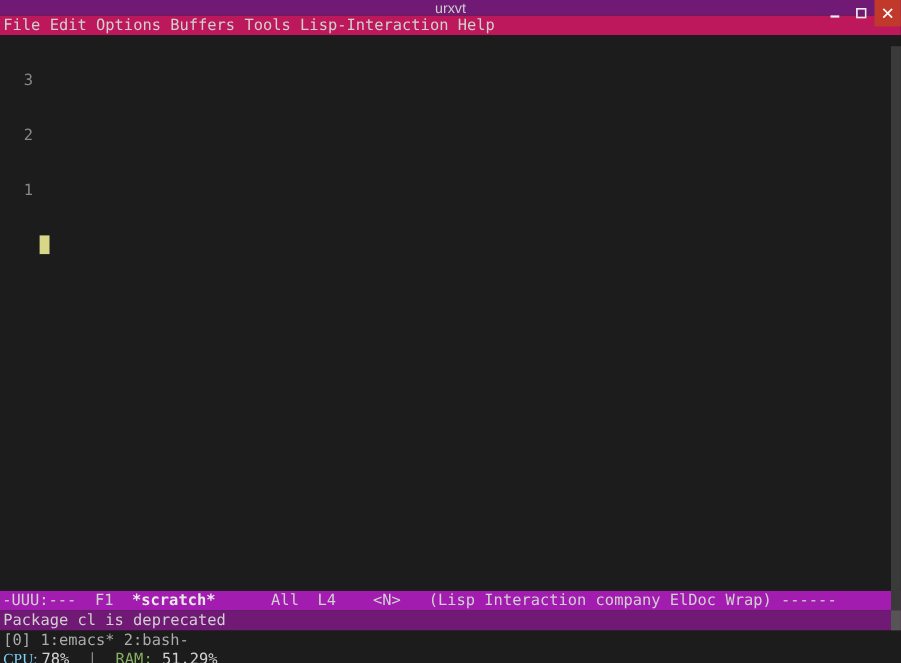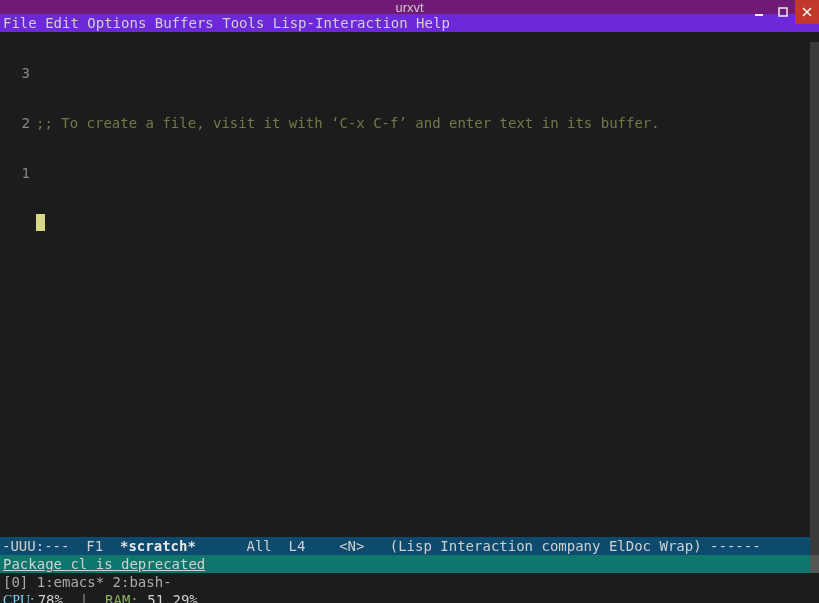--- a/index.html
+++ b/index.html
@@ -35,21 +35,21 @@
     height: 24px;
     display: flex;
     align-items: center;
     justify-content: center;
     color: #eee;
   }
   .title-btn.close { background: #c0392b; }
   .title-btn svg { display: block; }
 
   .menubar {
-    background: #6d28d9;
+    background: #be185d;
     color: #d0d0d0;
     padding: 0 3px;
     height: 18px;
     line-height: 18px;
     white-space: pre;
   }
   .menubar span { display: inline; }
 
   .editor {
     background: #1c1c1c;
@@ -85,38 +85,37 @@
   .scrollbar {
     position: absolute;
     right: 0;
     top: 42px;
     width: 9px;
     height: 523px;
     background: #3a3a3a;
   }
 
   .modeline {
-    background: #0c4a6e;
+    background: #a21caf;
     color: #d0d0d0;
     height: 18px;
     line-height: 18px;
     white-space: pre;
     padding: 0 2px;
     overflow: hidden;
   }
   .modeline .buffer { font-weight: bold; color: #e8e8e8; }
 
   .minibuffer {
-    background: #0f766e;
+    background: #701a75;
     color: #d0d0d0;
     height: 18px;
     line-height: 18px;
     padding: 0 3px;
     position: relative;
-    text-decoration: underline;
   }
   .mini-scroll {
     position: absolute;
     right: 0;
     top: 0;
     width: 9px;
     height: 18px;
     background: #555;
   }
 
@@ -162,21 +161,20 @@
 </div>
 
 <div class="menubar"><span>File</span> <span>Edit</span> <span>Options</span> <span>Buffers</span> <span>Tools</span> <span>Lisp-Interaction</span> <span>Help</span></div>
 
 <div class="editor">
   <div class="line">
     <span class="gutter">3</span>
   </div>
   <div class="line">
     <span class="gutter">2</span>
-    <span class="code comment">;; To create a file, visit it with ‘C-x C-f’ and enter text in its buffer.</span>
   </div>
   <div class="line">
     <span class="gutter">1</span>
     <span class="code"></span>
   </div>
   <div class="line">
     <span class="cursor"></span>
   </div>
 </div>
 

